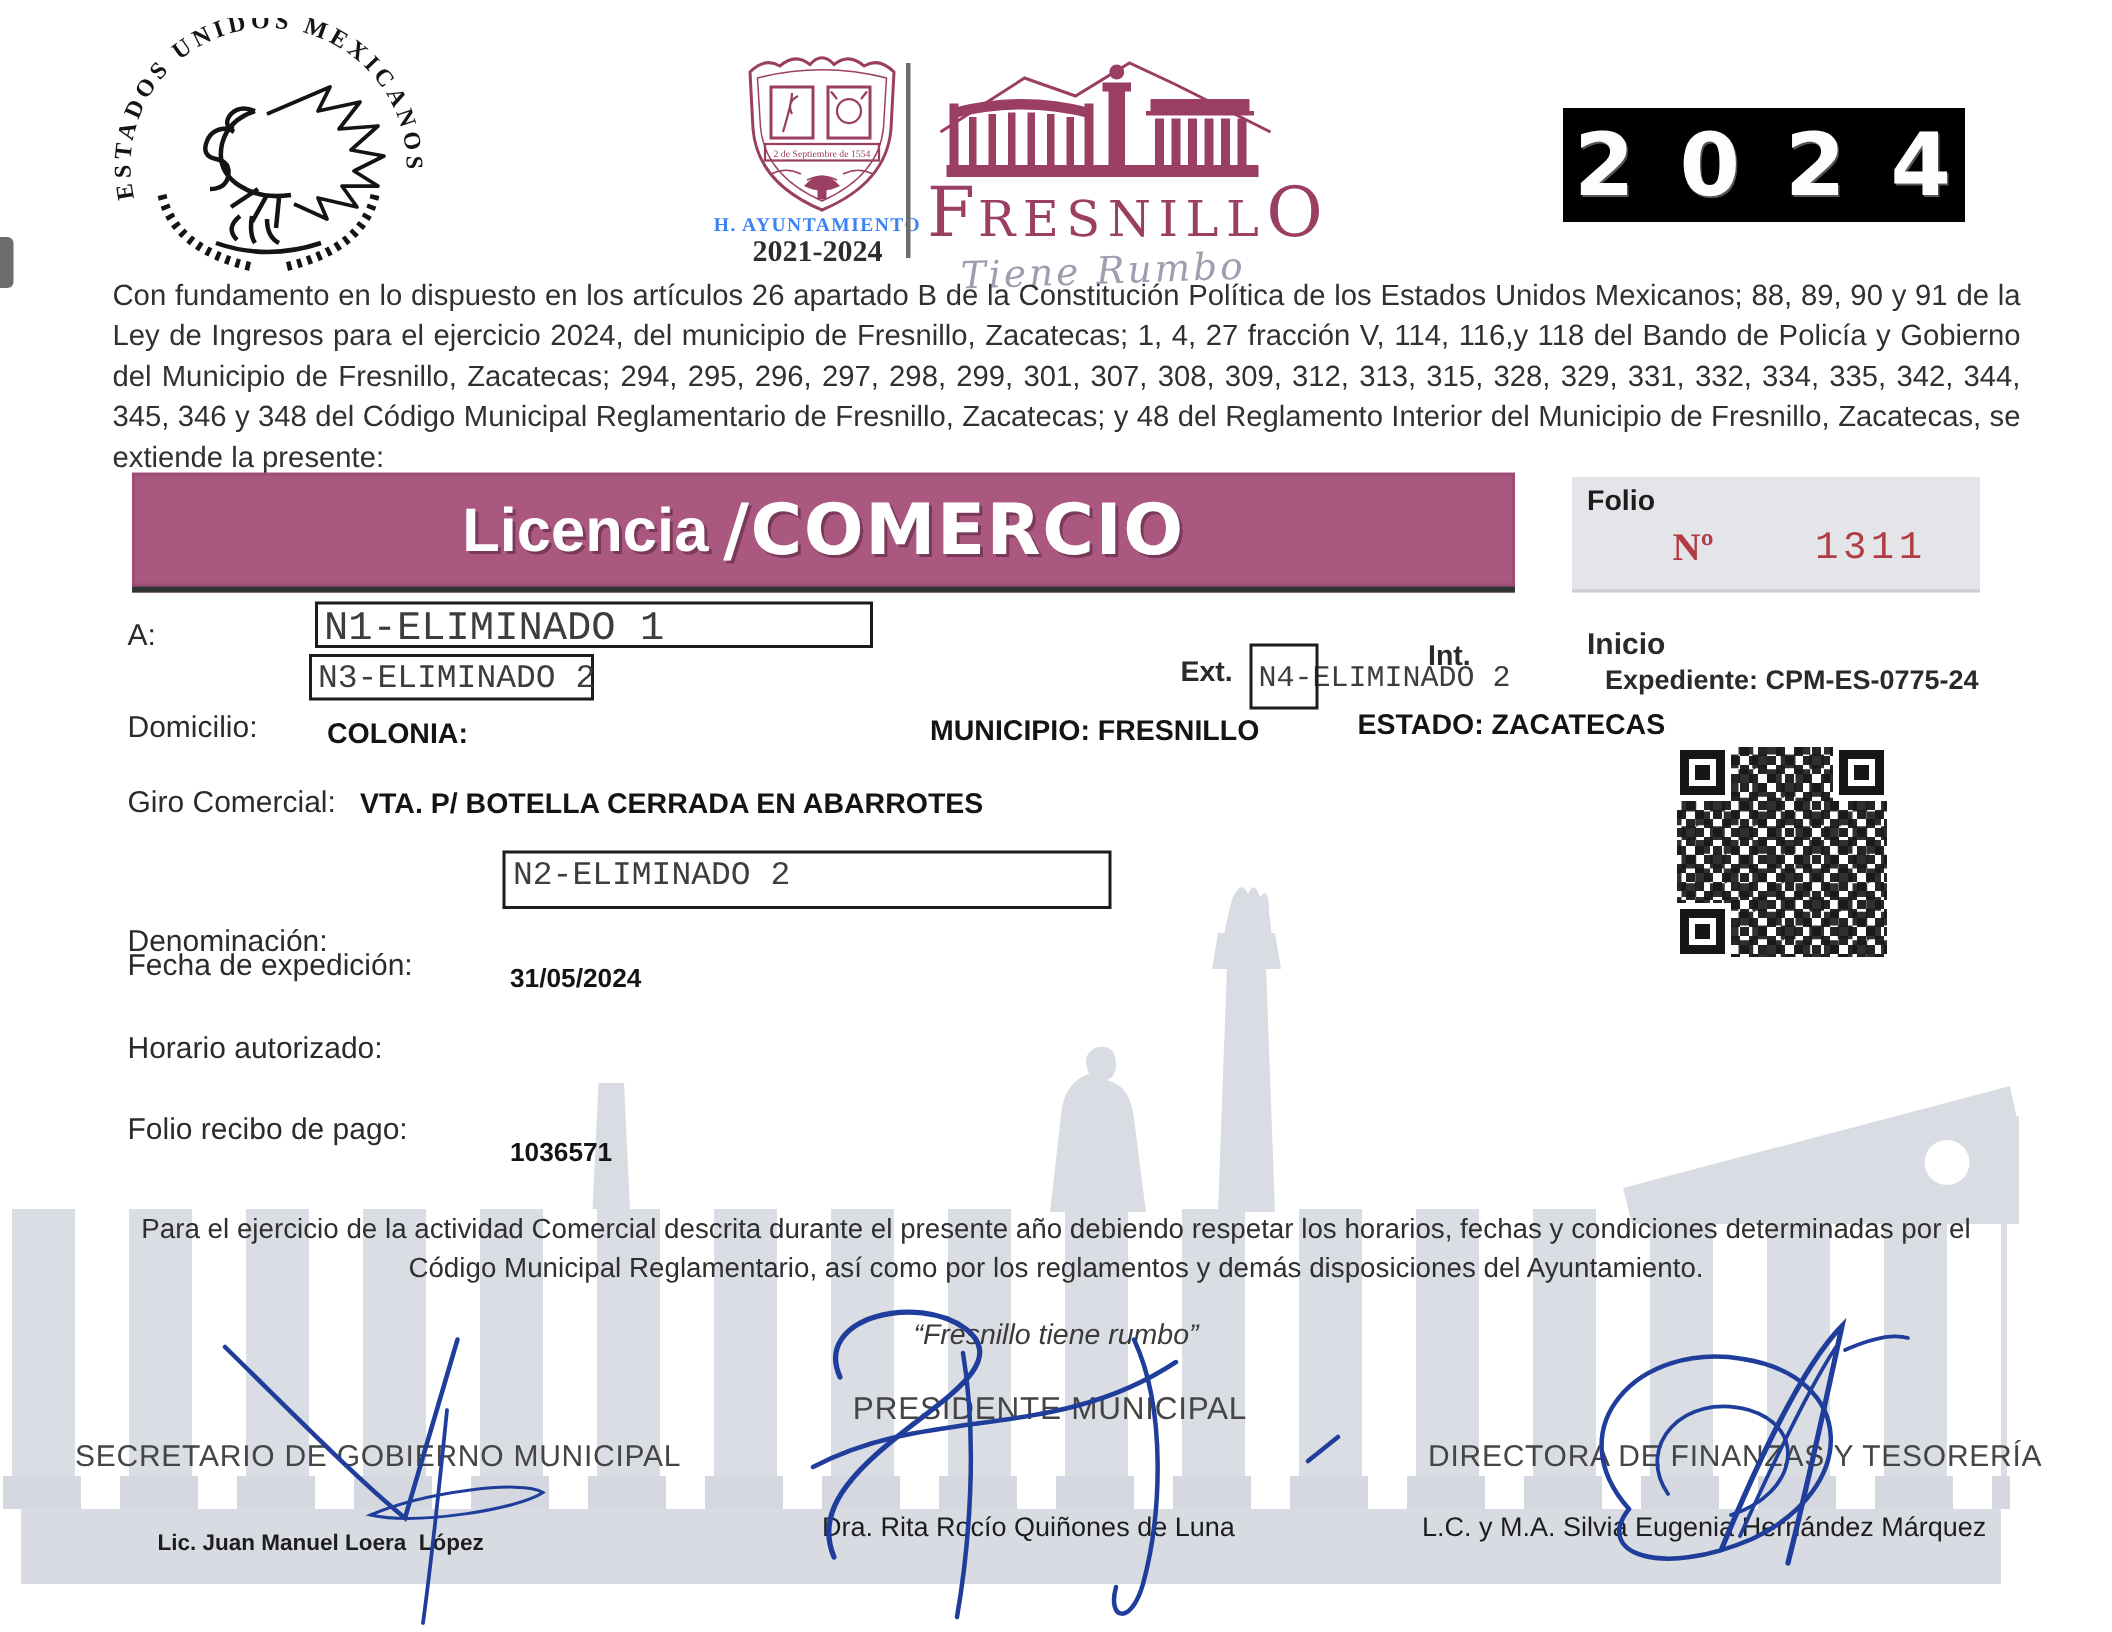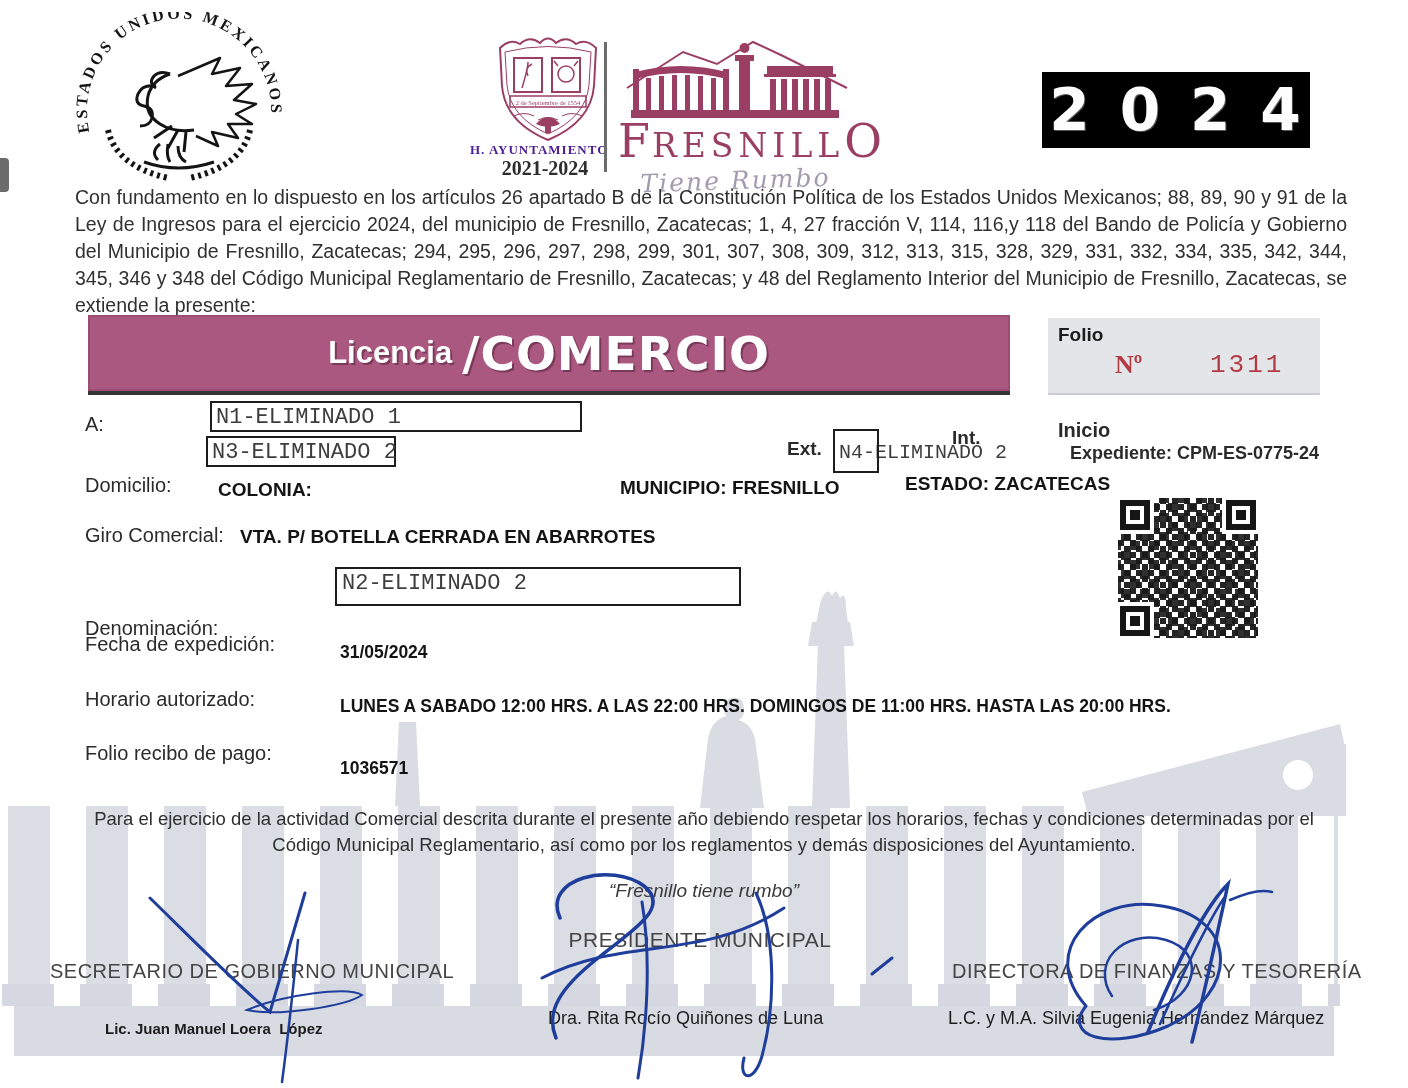--- a/index.html
+++ b/index.html
@@ -14,22 +14,22 @@
   .wm{z-index:0;}
   .colonnade{left:8px; top:806px; width:1330px; height:182px;
     background:repeating-linear-gradient(90deg,#dadde4 0 42px, transparent 42px 78px);}
   .capitals{left:2px; top:984px; width:1338px; height:22px;
     background:repeating-linear-gradient(90deg,#d5d8e0 0 52px, transparent 52px 78px);}
   .entablature{left:14px; top:1006px; width:1320px; height:50px; background:#d8dbe2;}
   .wm-svg{left:0; top:0; width:1408px; height:1088px;}
   
   .seal{left:60px; top:12px; width:238px; height:178px;}
   .shield-wrap{left:478px; top:32px; width:140px; height:150px; text-align:center;}
-  .shield-caption1{left:470px; top:142px; width:150px; 
-    font-family:"Liberation Serif",serif; font-weight:bold; font-size:13px; color:#4c1d95; letter-spacing:1px;}
+  .shield-caption1{left:470px; top:142px; width:150px; text-align:center;
+    font-family:"Liberation Serif",serif; font-weight:bold; font-size:13px; color:#3b82f6; letter-spacing:1px;}
   .shield-caption2{left:470px; top:157px; width:150px; text-align:center;
     font-family:"Liberation Serif",serif; font-weight:bold; font-size:20px; color:#2d2d2d;}
   .hdr-divider{left:604px; top:42px; width:3px; height:130px; background:#6d6d6d;}
   .logo-wrap{left:618px; top:36px; width:235px; text-align:center;}
   .logo-monument{width:230px; height:88px; display:block; margin:0 auto;}
   .logo-word{color:#9a3f63; font-family:"DejaVu Serif","Liberation Serif",serif;
     line-height:1; white-space:nowrap; margin-top:-6px;}
   .logo-word .big{font-size:46px; letter-spacing:2px;}
   .logo-word .mid{font-size:33px; letter-spacing:5px;}
   .logo-tagline{font-family:"DejaVu Serif","Liberation Serif",serif; font-style:italic;
@@ -39,37 +39,37 @@
   .year-badge span{color:#fdfdfd; font-weight:bold; font-size:58px; letter-spacing:30px;
     padding-left:28px; font-family:"DejaVu Sans",sans-serif; text-shadow:1px 1px 0 #555;}
   
   .intro{left:75px; top:184px; width:1272px; font-size:19.5px; line-height:27px;
     text-align:justify; color:#303030;}
   
   .banner{left:88px; top:315px; width:922px; height:80px; background:#ab5880;
     border-bottom:4px solid #343434; box-sizing:border-box;
     display:flex; align-items:center; justify-content:center; gap:10px;
     box-shadow:inset 0 0 0 2px #9d4d74;}
-  .banner .w1{color:#fff; font-size:31px; font-weight:bold; text-shadow:2px 2px 0 rgba(60,20,40,.45);}
+  .banner .w1{color:#fff; font-size:41px; font-weight:bold; text-shadow:2px 2px 0 rgba(60,20,40,.45);}
   .banner .w2{color:#fff; font-size:47px; font-weight:800; letter-spacing:1px;
     font-family:"DejaVu Sans",sans-serif; text-shadow:2px 2px 0 rgba(60,20,40,.45);}
   .folio-box{left:1048px; top:318px; width:272px; height:77px; background:#e3e5e9;
     box-shadow:inset 0 -2px 0 #c9ccd2;}
   .folio-label{left:1058px; top:324px; font-size:19px; font-weight:bold; color:#1c1c1c;}
   .folio-no{left:1115px; top:350px; font-size:26px; color:#b23c44;
     font-family:"Liberation Serif",serif; font-weight:bold;}
   .folio-value{left:1210px; top:350px; font-size:26px; color:#b23c44; letter-spacing:3px;
     font-family:"Liberation Mono","DejaVu Sans Mono",monospace;}
   
   .lbl{font-size:20px; color:#2b2b2b;}
   .bold-val{font-weight:bold; color:#141414;}
   .mono{font-family:"Liberation Mono","DejaVu Sans Mono",monospace; color:#3d3d3d;}
   .f-a{left:85px; top:413px;}
   .box1{left:210px; top:401px; width:372px; height:31px; border:2px solid #1c1c1c; box-sizing:border-box;}
-  .box1-text{left:216px; top:405px; font-size:22px;}
+  .box1-text{left:216px; top:405px; font-size:27px;}
   .box2{left:206px; top:436px; width:190px; height:31px; border:2px solid #1c1c1c; box-sizing:border-box;}
   .box2-text{left:212px; top:440px; font-size:22px;}
   .f-ext{left:787px; top:438px; font-size:19px; font-weight:bold;}
   .ext-box{left:833px; top:429px; width:46px; height:44px; border:2px solid #1c1c1c; box-sizing:border-box;}
   .ext-text{left:839px; top:441px; font-size:20px;}
   .f-int{left:921px; top:427px; font-size:19px; font-weight:bold;margin-left:31px;}
   .f-inicio{left:1058px; top:419px; font-size:20px; font-weight:bold;}
   .f-exped{left:1070px; top:443px; font-size:18px; font-weight:bold;}
   .f-dom{left:85px; top:474px;}
   .f-colonia{left:218px; top:479px; font-size:19px;}
@@ -265,21 +265,20 @@
   </div>
 
   <div class="abs z1 lbl f-den">Denominación:</div>
   <div class="abs z1 den-box"></div>
   <div class="abs z1 mono den-text">N2-ELIMINADO 2</div>
 
   <div class="abs z1 lbl f-fecha">Fecha de expedición:</div>
   <div class="abs z1 bold-val f-fecha-val">31/05/2024</div>
 
   <div class="abs z1 lbl f-hor">Horario autorizado:</div>
-  <div class="abs z1 bold-val f-hor-val">LUNES A SABADO 12:00 HRS. A LAS 22:00 HRS. DOMINGOS DE 11:00 HRS. HASTA LAS 20:00 HRS.</div>
 
   <div class="abs z1 lbl f-fol">Folio recibo de pago:</div>
   <div class="abs z1 bold-val f-fol-val">1036571</div>
 
   <div class="abs z1 closing">Para el ejercicio de la actividad Comercial descrita durante el presente año debiendo respetar los horarios, fechas y condiciones determinadas por el Código Municipal Reglamentario, así como por los reglamentos y demás disposiciones del Ayuntamiento.</div>
   <div class="abs z1 quote">“Fresnillo tiene rumbo”</div>
 
   <div class="abs z1 sig-title st-pres">PRESIDENTE MUNICIPAL</div>
   <div class="abs z1 sig-title st-secr">SECRETARIO DE GOBIERNO MUNICIPAL</div>
   <div class="abs z1 sig-title st-dir">DIRECTORA DE FINANZAS Y TESORERÍA</div>

